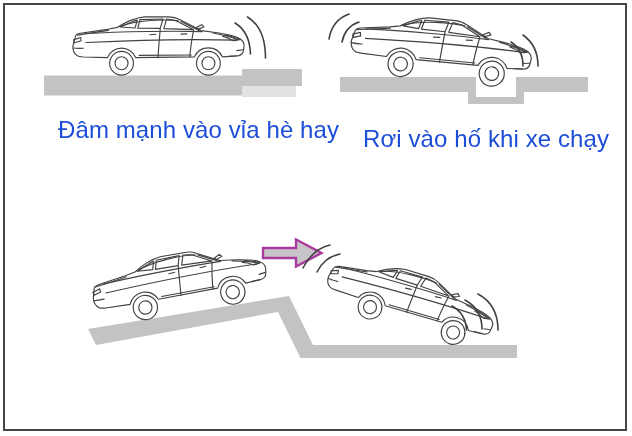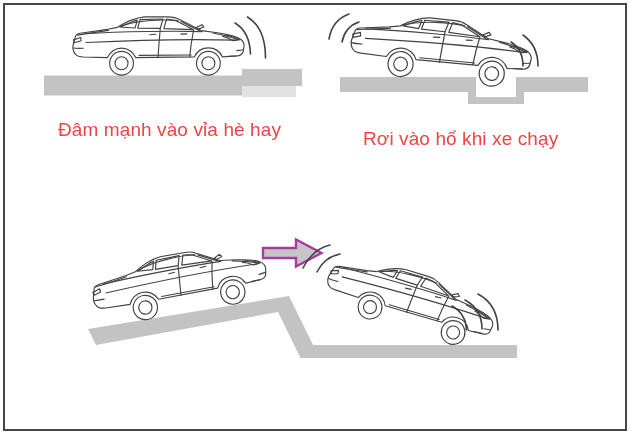--- a/index.html
+++ b/index.html
@@ -12,22 +12,22 @@
   }
   .frame{
     position:absolute;
     left:3px;top:3px;right:5px;bottom:5px;
     border:2px solid #464646;
     pointer-events:none;
   }
   .scene-svg{position:absolute;left:0;top:0;}
   .caption{
     position:absolute;
-    color:#ef4444;
-    font-size:19px;
+    color:#1d4ed8;
+    font-size:24px;
     line-height:28px;
     white-space:nowrap;
     letter-spacing:0.1px;
   }
   .caption-1{left:58px;top:116px;}
   .caption-2{left:363px;top:125px;text-align:right;}
   .caption-3{left:170px;top:378px;}
 </style>
 </head>
 <body>

